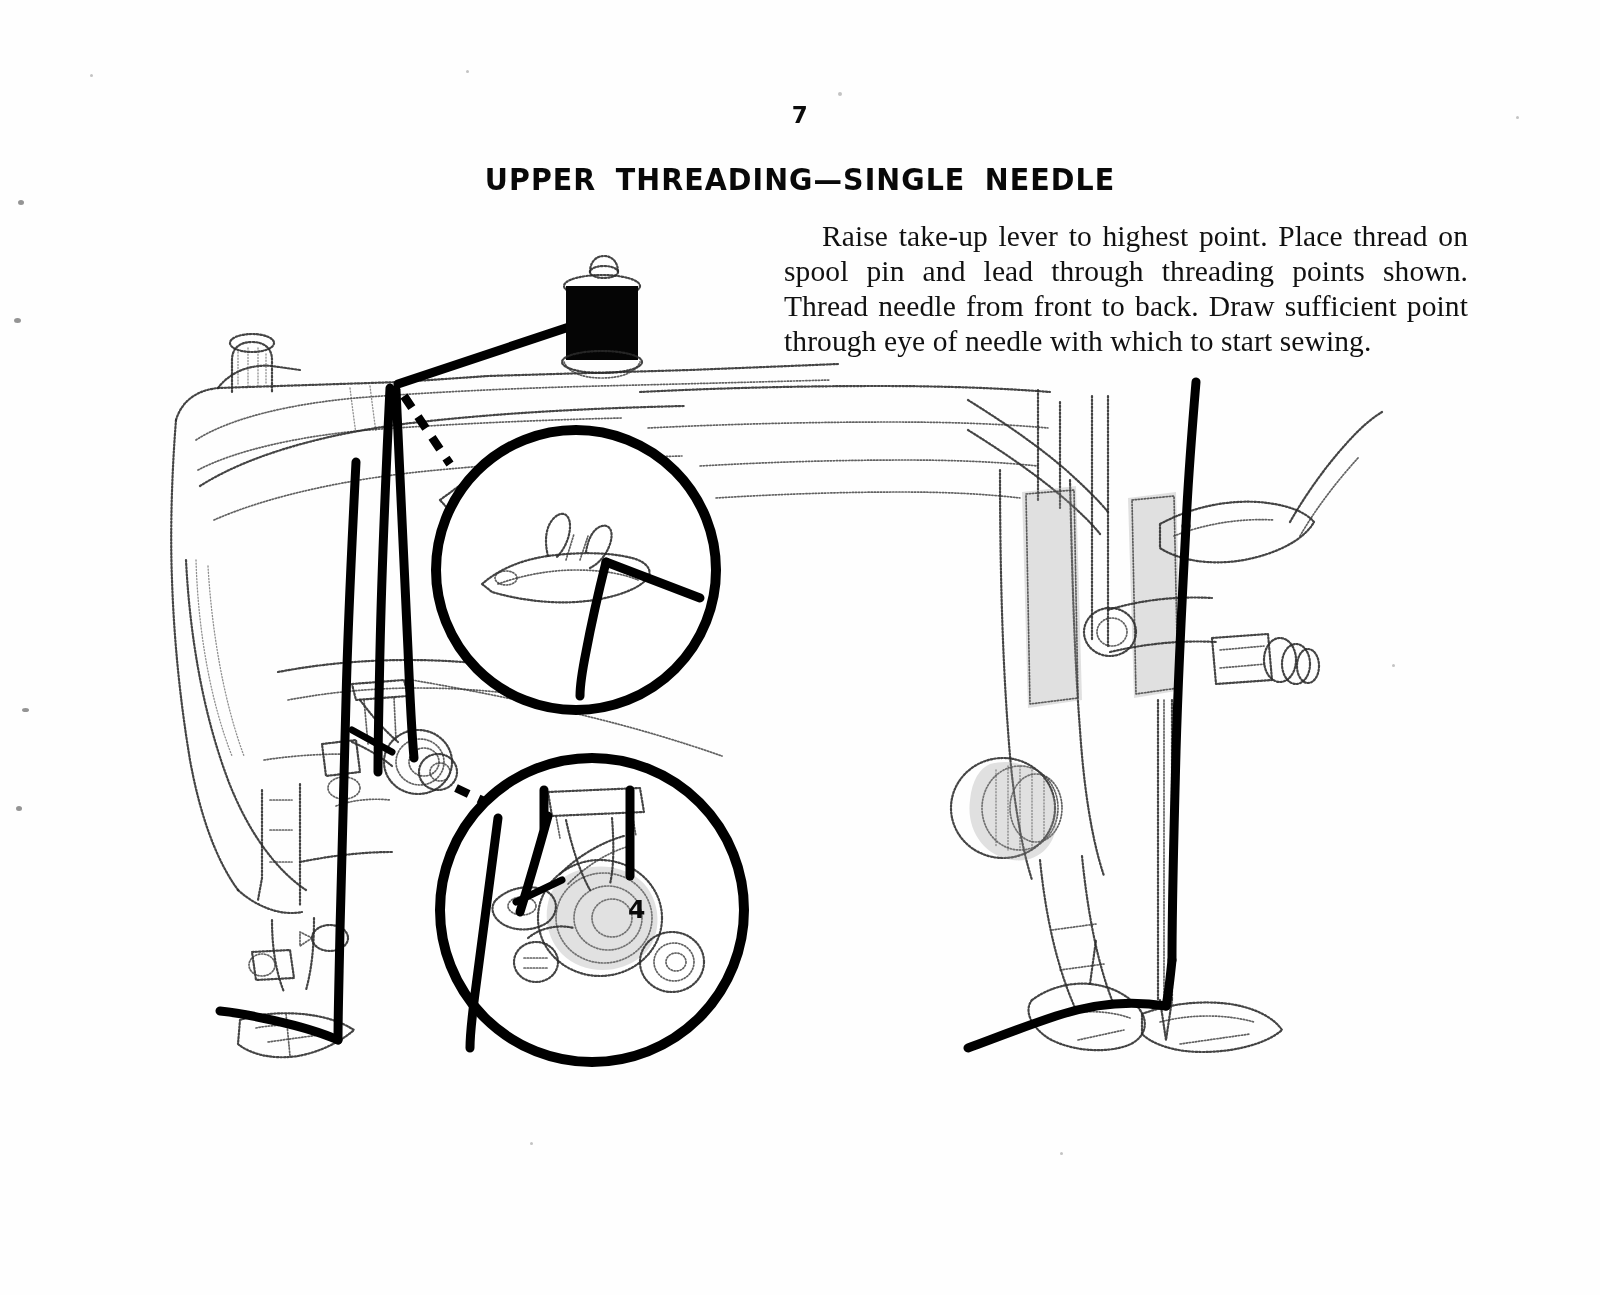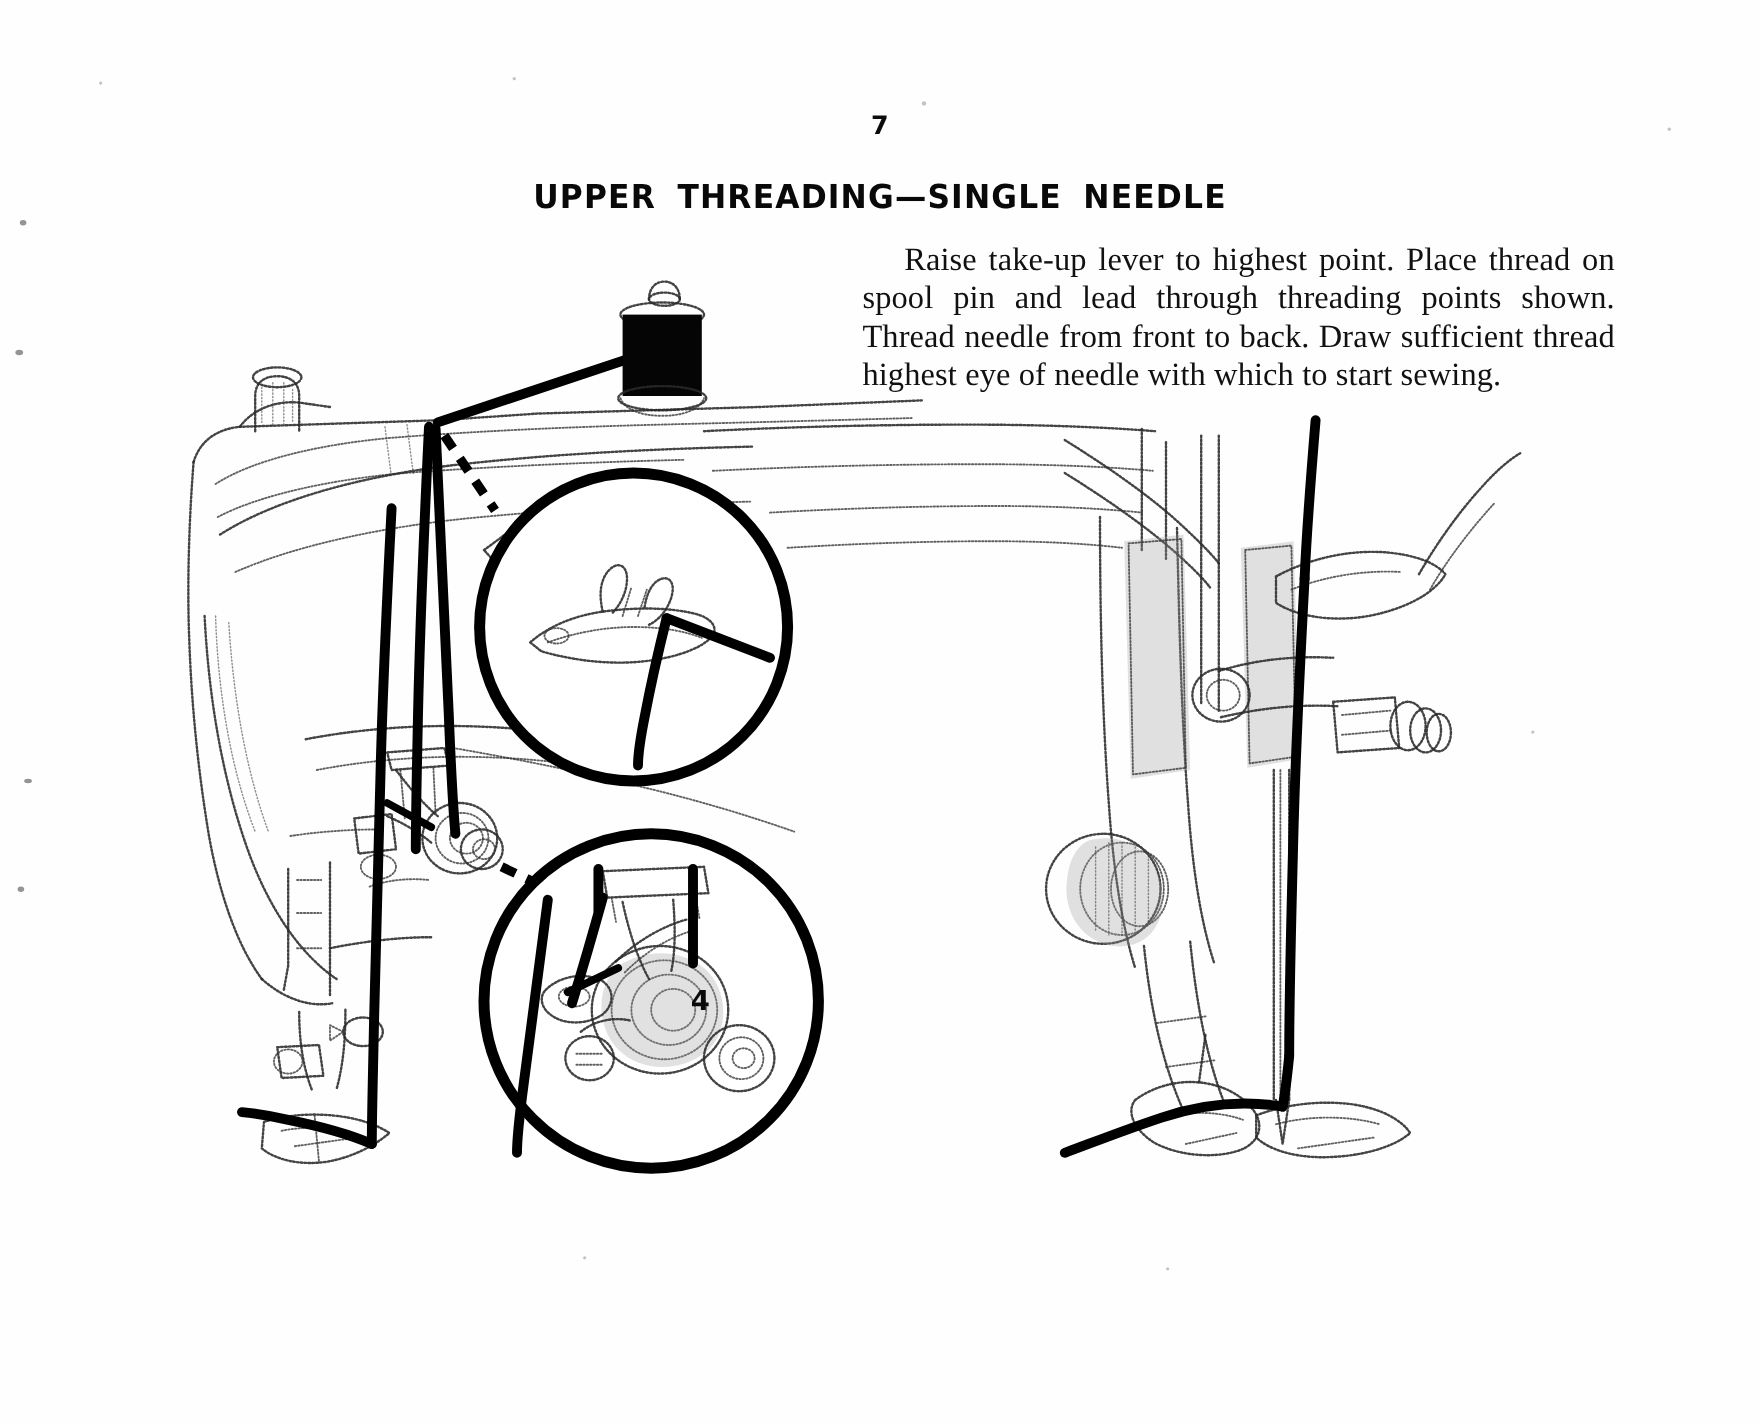--- a/index.html
+++ b/index.html
@@ -154,21 +154,21 @@
 </style>
 </head>
 <body>
 
 <div id="page">
 
   <div id="page-number">7</div>
 
   <div id="page-title">UPPER THREADING—SINGLE NEEDLE</div>
 
-  <div id="instruction-text">Raise take-up lever to highest point. Place thread on spool pin and lead through threading points shown. Thread needle from front to back. Draw sufficient thread highest eye of needle with which to start sewing.</div>
+  <div id="instruction-text">Raise take-up lever to highest point. Place thread on spool pin and lead through threading points shown. Thread needle from front to back. Draw sufficient point through eye of needle with which to start sewing.</div>
 
   <div class="figure-layer">
     <svg width="1600" height="1295" viewBox="0 0 1600 1295" xmlns="http://www.w3.org/2000/svg">
 
       <g>
 
         <path class="machine-line" d="M176,420 C182,400 198,390 218,388 L400,382 C430,380 460,378 488,376
                                       L690,370 C740,368 790,366 838,364"></path>
         <path class="machine-line" d="M176,420 C172,470 170,530 172,580 C174,640 180,700 190,760
                                       C200,815 216,860 238,890"></path>

